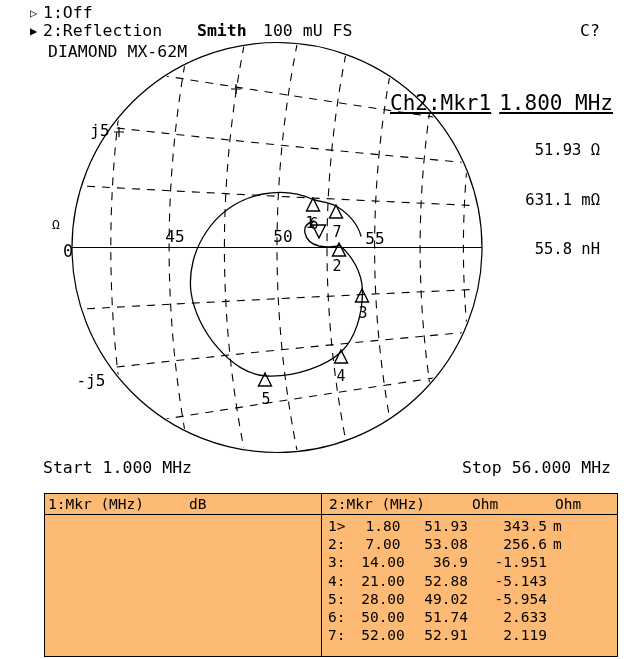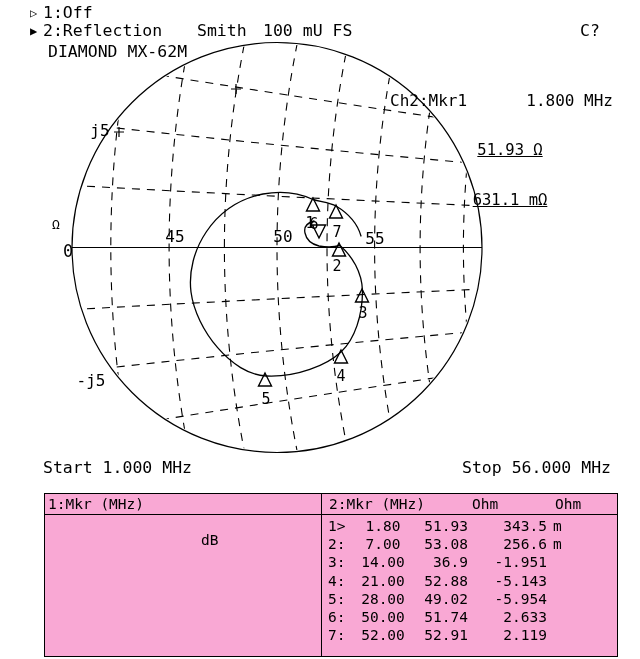--- a/index.html
+++ b/index.html
@@ -2,38 +2,38 @@
 <html><head>
 <meta charset="utf-8">
 <style>
   html,body{margin:0;padding:0;background:#e8e8e8;}
   #screen{
     position:relative;width:640px;height:659px;background:#ffffff;
     font-family:"DejaVu Sans Mono",monospace;color:#000;overflow:hidden;
   }
   .abs{position:absolute;white-space:pre;line-height:1;}
   .t16{font-size:16.5px;}
-  .t15{font-size:16px;}
+  .t15{font-size:21px;text-decoration:underline;}
   .tri{font-size:12px;}
   #chart-svg{position:absolute;left:0;top:0;}
   .grid path{stroke:#000;stroke-width:1.1;fill:none;stroke-dasharray:8 7;}
   .solid{stroke:#000;stroke-width:1.2;fill:none;}
   .trace{stroke:#000;stroke-width:1.3;fill:none;stroke-linecap:round;}
   svg text{font-family:"DejaVu Sans Mono",monospace;fill:#000;}
-  .panel{position:absolute;box-sizing:border-box;border:1px solid #000;background:#f9a8d4;}
+  .panel{position:absolute;box-sizing:border-box;border:1px solid #000;background:#fdba74;}
   .panel .hdr{position:absolute;left:0;top:0;right:0;height:20px;border-bottom:1px solid #000;}
   .panel .hdr span{position:absolute;top:2px;font-size:14.5px;white-space:pre;}
   .mrow{position:relative;height:18.2px;font-size:14.5px;}
   .mrow span{position:absolute;top:0;white-space:pre;}
   .c-label{left:6px;width:26px;}
   .c-freq{left:30px;width:62px;text-align:center;}
   .c-r{left:96px;width:50px;text-align:right;}
   .c-x{left:148px;width:77px;text-align:right;}
   .c-suf{left:231px;width:18px;}
-  .readout-lines div{text-align:center;line-height:17.5px;font-size:15.5px;text-decoration:underline;}
+  .readout-lines div{text-align:right;line-height:17.5px;font-size:15.5px;}
 </style>
 </head>
 <body>
 
 <div id="screen">
 
   <svg id="chart-svg" width="640" height="659" viewBox="0 0 640 659">
     <defs>
       <clipPath id="smith-clip">
           <circle cx="277" cy="247.5" r="203.5"></circle>
@@ -97,40 +97,41 @@
         <text x="341" y="381" font-size="15" text-anchor="middle">4</text>
         <polygon points="265,373 258.5,386 271.5,386" fill="none" stroke="#000" stroke-width="1.4"></polygon>
         <text x="266" y="404" font-size="15" text-anchor="middle">5</text>
       </g>
   </svg>
 
   <div class="abs tri" style="left:30px;top:7px;">▷</div>
   <div class="abs t16" style="left:43px;top:5px;">1:Off</div>
   <div class="abs tri" style="left:30px;top:25px;">▶</div>
   <div class="abs t16" style="left:43px;top:23px;">2:Reflection</div>
-  <div class="abs t16" style="left:197px;top:23px;">Smith</div>
+  <div class="abs t16" style="left:197px;top:23px;font-weight:bold;">Smith</div>
   <div class="abs t16" style="left:263px;top:23px;">100 mU FS</div>
   <div class="abs t16" style="left:580px;top:23px;">C?</div>
 
   <div class="abs t16" style="left:48px;top:44px;">DIAMOND MX-62M</div>
 
   <div class="abs t15" style="left:390px;top:93px;">Ch2:Mkr1</div>
   <div class="abs t15" style="left:433px;top:93px;width:180px;text-align:right;">1.800 MHz</div>
   <div class="abs readout-lines" style="left:420px;top:110px;width:180px;">
     <div>51.93 Ω</div>
     <div>631.1 mΩ</div>
+    <div>55.8 nH</div>
   </div>
 
   <div class="abs t16" style="left:43px;top:460px;">Start 1.000 MHz</div>
   <div class="abs t16" style="left:462px;top:460px;">Stop 56.000 MHz</div>
 
   <div class="panel" style="left:44px;top:493px;width:278px;height:164px;">
     <div class="hdr">
       <span style="left:3px;">1:Mkr (MHz)</span>
-      <span style="left:156px;margin-top:36px;">dB</span>
+      <span style="left:144px;">dB</span>
     </div>
   </div>
   <div class="panel" style="left:321px;top:493px;width:297px;height:164px;">
     <div class="hdr">
       <span style="left:7px;">2:Mkr (MHz)</span>
       <span style="left:150px;">Ohm</span>
       <span style="left:233px;">Ohm</span>
     </div>
     <div style="position:absolute;left:0;top:24px;right:0;" id="marker-table-rows">
         <div class="mrow">

